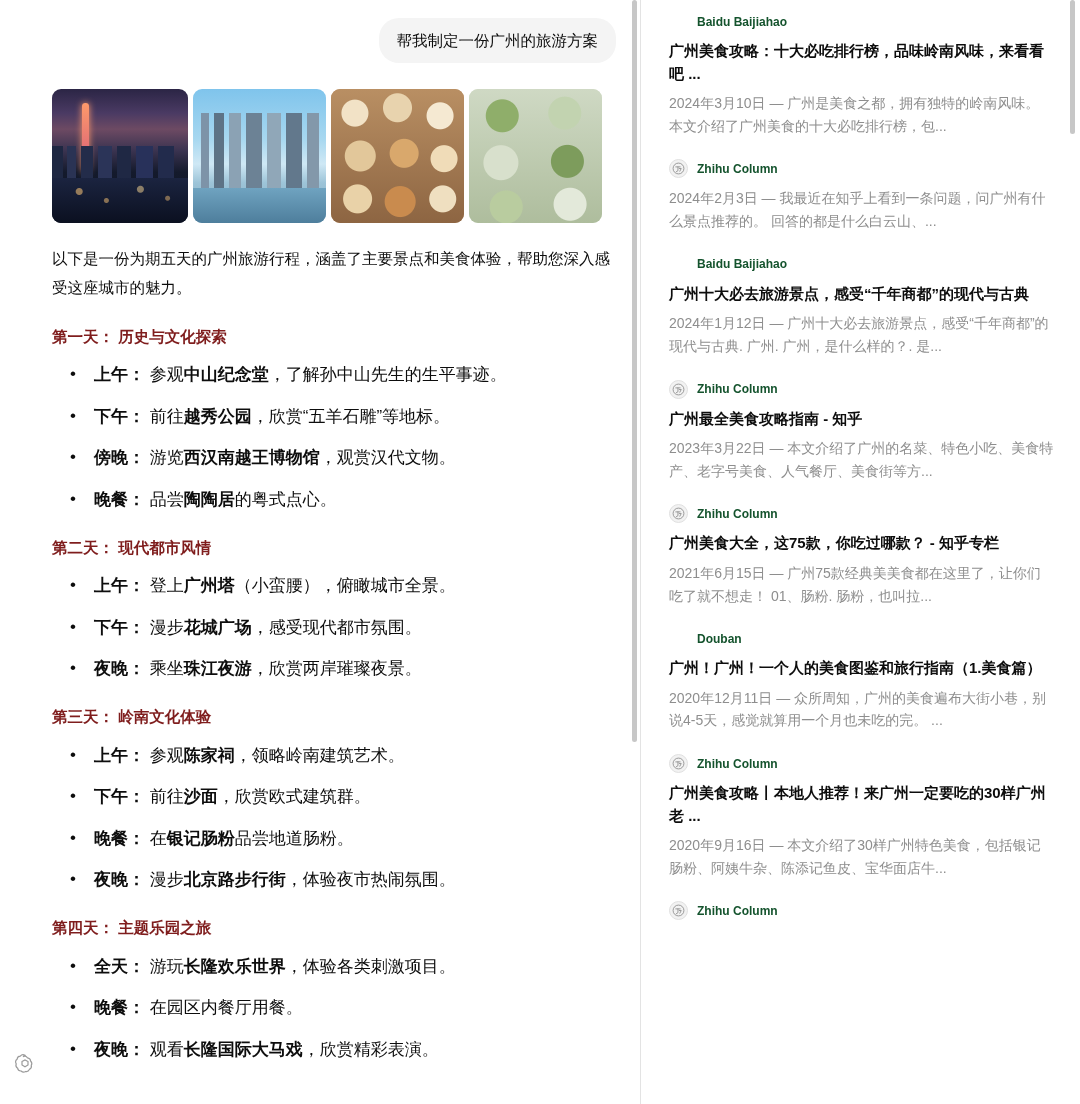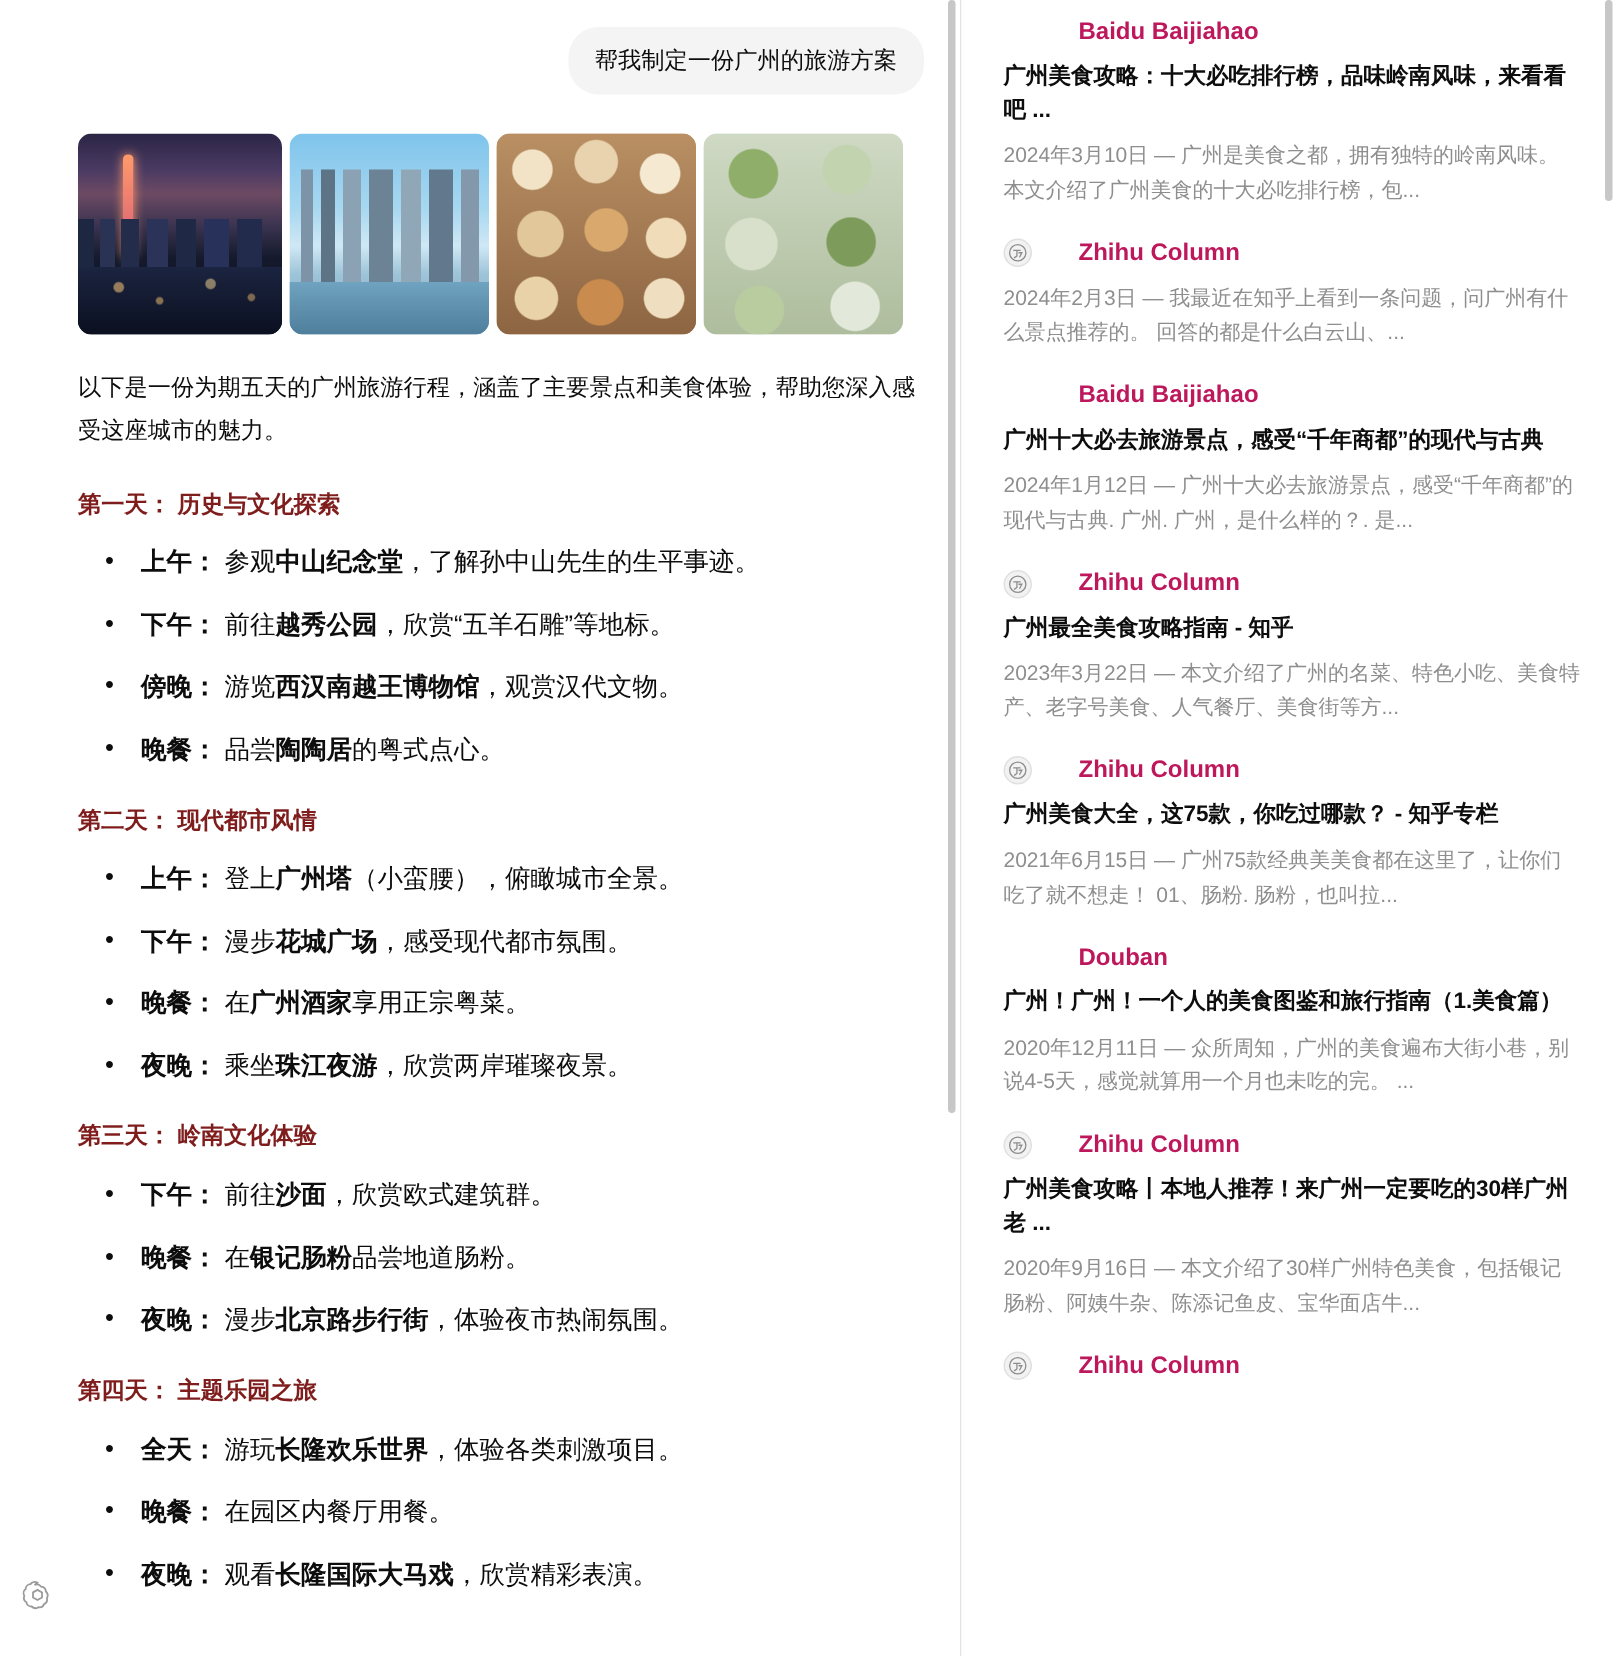--- a/index.html
+++ b/index.html
@@ -262,24 +262,23 @@
     flex: 0 0 19px;
     display:flex; align-items:center; justify-content:center;
     font-size: 10px;
     color: #fff;
   }
   .favicon.zhihu { background: #f2f2f2; border: 1px solid #e0e0e0; }
   .favicon.zhihu svg { display:block; }
   .favicon.blank { background: transparent; }
   .favicon.tencent { background: #1479d7; }
   .src-site {
-    font-size: 16px;
-    color: #be185d;
+    font-size: 12px;
+    color: #14532d;
     font-weight: 600;
-    margin-left: 22px;
   }
   .src-title {
     font-size: 15px;
     font-weight: 700;
     color: #0d0d0d;
     line-height: 1.5;
     margin-bottom: 7px;
   }
   .src-snippet {
     font-size: 14px;
@@ -367,31 +366,31 @@
           <ul class="items">
             <li>
               <span class="lbl">上午：</span>
               <span class="txt">登上</span><span class="hl">广州塔</span><span class="txt">（小蛮腰），俯瞰城市全景。</span>
             </li>
             <li>
               <span class="lbl">下午：</span>
               <span class="txt">漫步</span><span class="hl">花城广场</span><span class="txt">，感受现代都市氛围。</span>
             </li>
             <li>
-              <span class="lbl">晚餐：</span>
-              <span class="txt">在</span><span class="hl">广州酒家</span><span class="txt">享用正宗粤菜。</span>
-            </li>
-            <li>
               <span class="lbl">夜晚：</span>
               <span class="txt">乘坐</span><span class="hl">珠江夜游</span><span class="txt">，欣赏两岸璀璨夜景。</span>
             </li>
           </ul>
 
           <h3 class="day">第三天： 岭南文化体验</h3>
           <ul class="items">
+            <li>
+              <span class="lbl">上午：</span>
+              <span class="txt">参观</span><span class="hl">陈家祠</span><span class="txt">，领略岭南建筑艺术。</span>
+            </li>
             <li>
               <span class="lbl">下午：</span>
               <span class="txt">前往</span><span class="hl">沙面</span><span class="txt">，欣赏欧式建筑群。</span>
             </li>
             <li>
               <span class="lbl">晚餐：</span>
               <span class="txt">在</span><span class="hl">银记肠粉</span><span class="txt">品尝地道肠粉。</span>
             </li>
             <li>
               <span class="lbl">夜晚：</span>

